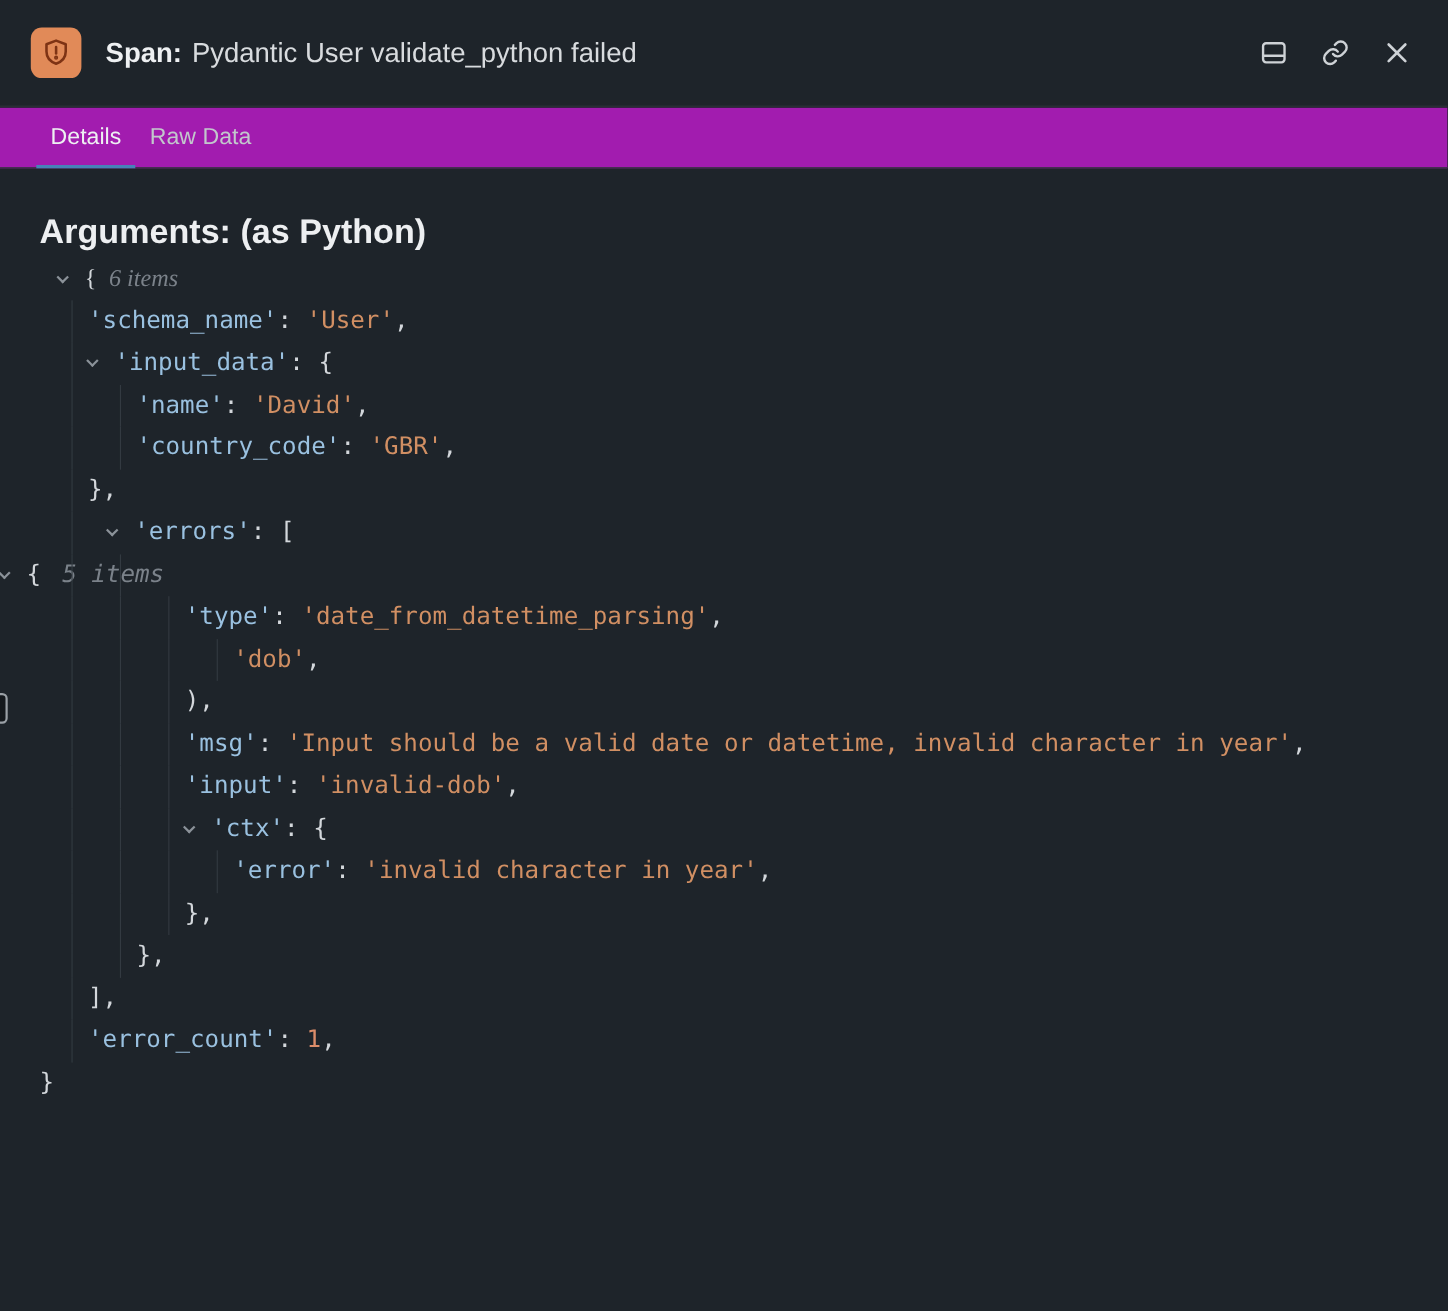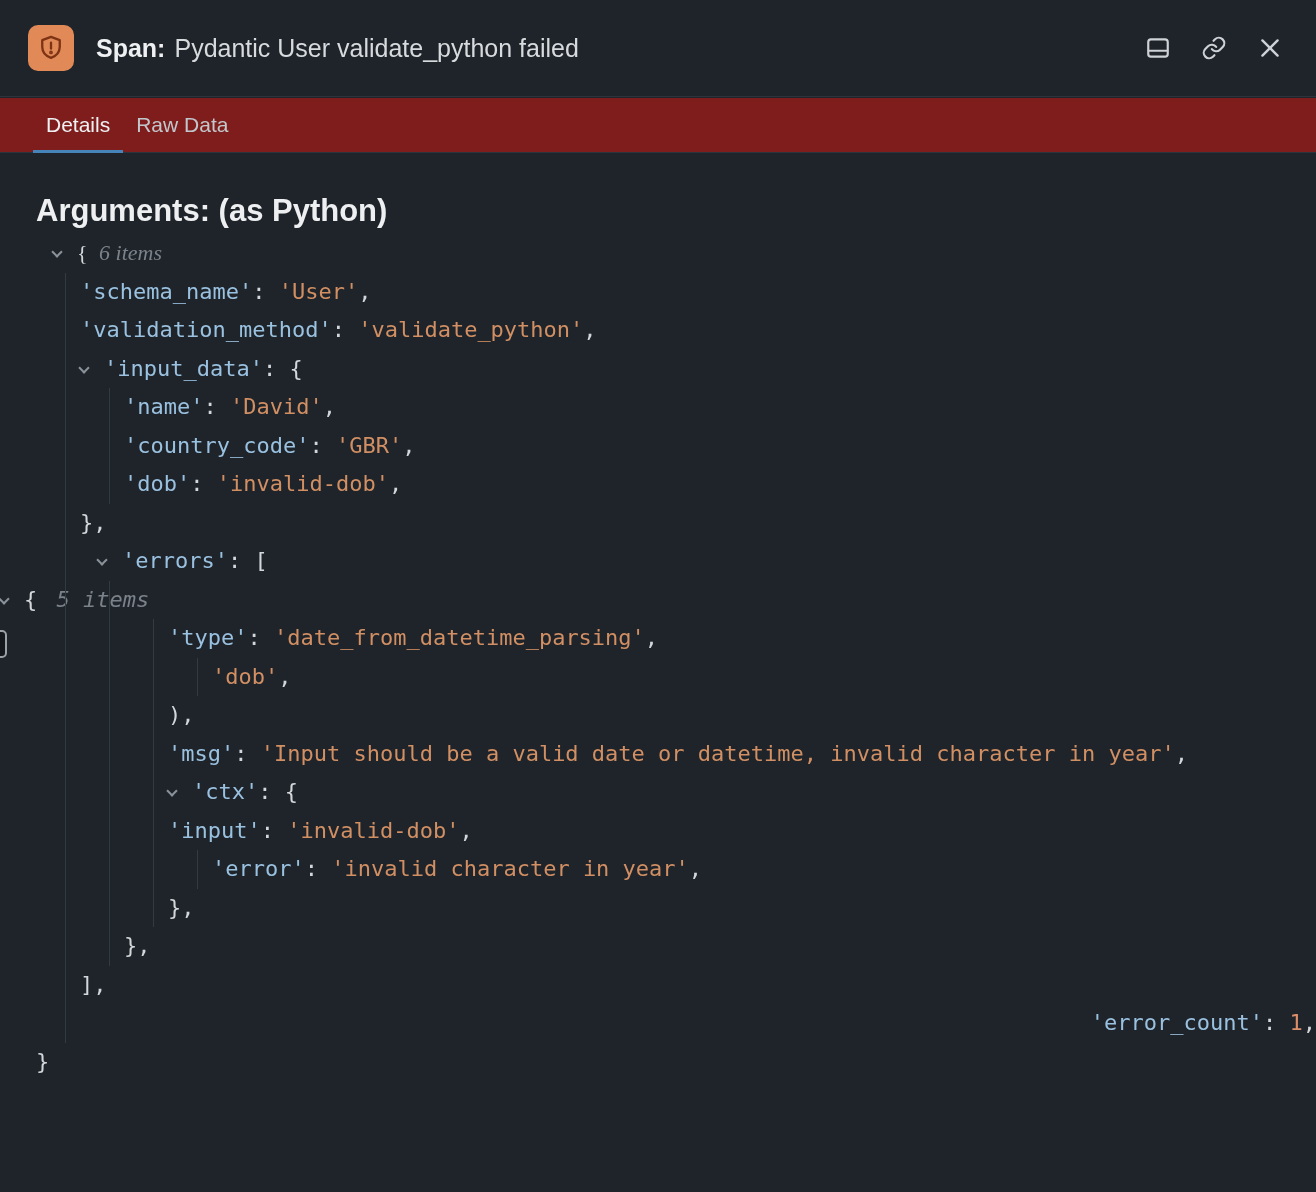--- a/index.html
+++ b/index.html
@@ -26,21 +26,21 @@
   .title b { color:#eef0f2; font-weight:700; margin-right:9px; }
   .header-icons { margin-left:auto; display:flex; align-items:center; gap:24px; }
   .hicon {
     width:32px; height:32px; display:flex; align-items:center; justify-content:center;
     background:none; border:none; cursor:pointer;
   }
   .hicon svg { stroke:#ced2d6; }
   
   .tabbar {
     position:absolute; top:98px; left:0; right:0; height:55px;
-    background:#7f1d1d;
+    background:#a21caf;
     border-bottom:1px solid #2e343b;
     display:flex; align-items:stretch; padding-left:33px;
   }
   .tab {
     display:flex; align-items:center; padding:0 13px;
     font-size:21px; color:#c2c7cc; position:relative; cursor:pointer;
     background:none; border:none; font-family:inherit;
   }
   .tab.active { color:#eef0f2; }
   .tab.active::after {
@@ -119,36 +119,34 @@
 <div class="tabbar">
   <button class="tab active">Details</button>
   <button class="tab">Raw Data</button>
 </div>
 
 <div class="content">
   <div class="heading">Arguments: (as Python)</div>
   <div class="tree">
       <div class="line" style="padding-left: 53px; font-family: Liberation Serif, serif;"><span class="arrow"><i class="chev"></i></span><span class="tk-punct">{</span><span class="tk-meta"> 6 items</span></div>
       <div class="line" style="padding-left: 80px;"><span class="guide" style="left: 65px;"></span><span class="tk-key">'schema_name'</span><span class="tk-punct">: </span><span class="tk-str">'User'</span><span class="tk-punct">,</span></div>
-      <div class="line" style="padding-left: 80px;"><span class="guide" style="left: 65px;"></span><span class="tk-key">'validation_method'</span><span class="tk-punct">: </span><span class="tk-str">'validate_python'</span><span class="tk-punct">,</span></div>
       <div class="line" style="padding-left: 80px;"><span class="guide" style="left: 65px;"></span><span class="arrow"><i class="chev"></i></span><span class="tk-key">'input_data'</span><span class="tk-punct">: {</span></div>
       <div class="line" style="padding-left: 124px;"><span class="guide" style="left: 65px;"></span><span class="guide" style="left: 109px;"></span><span class="tk-key">'name'</span><span class="tk-punct">: </span><span class="tk-str">'David'</span><span class="tk-punct">,</span></div>
       <div class="line" style="padding-left: 124px;"><span class="guide" style="left: 65px;"></span><span class="guide" style="left: 109px;"></span><span class="tk-key">'country_code'</span><span class="tk-punct">: </span><span class="tk-str">'GBR'</span><span class="tk-punct">,</span></div>
-      <div class="line" style="padding-left: 124px;"><span class="guide" style="left: 65px;"></span><span class="guide" style="left: 109px;"></span><span class="tk-key">'dob'</span><span class="tk-punct">: </span><span class="tk-str">'invalid-dob'</span><span class="tk-punct">,</span></div>
       <div class="line" style="padding-left: 80px;"><span class="guide" style="left: 65px;"></span><span class="tk-punct">},</span></div>
       <div class="line" style="padding-left: 98px;"><span class="guide" style="left: 65px;"></span><span class="arrow"><i class="chev"></i></span><span class="tk-key">'errors'</span><span class="tk-punct">: [</span></div>
       <div class="line" style=""><span class="guide" style="left: 65px;"></span><span class="guide" style="left: 109px;"></span><span class="arrow"><i class="chev"></i></span><span class="tk-punct">{</span><span class="tk-meta"> 5 items</span></div>
       <div class="line" style="padding-left: 168px;"><span class="guide" style="left: 65px;"></span><span class="guide" style="left: 109px;"></span><span class="guide" style="left: 153px;"></span><span class="tk-key">'type'</span><span class="tk-punct">: </span><span class="tk-str">'date_from_datetime_parsing'</span><span class="tk-punct">,</span></div>
       <div class="line" style="padding-left: 212px;"><span class="guide" style="left: 65px;"></span><span class="guide" style="left: 109px;"></span><span class="guide" style="left: 153px;"></span><span class="guide" style="left: 197px;"></span><span class="tk-str">'dob'</span><span class="tk-punct">,</span></div>
       <div class="line" style="padding-left: 168px;"><span class="guide" style="left: 65px;"></span><span class="guide" style="left: 109px;"></span><span class="guide" style="left: 153px;"></span><span class="tk-punct">),</span></div>
       <div class="line" style="padding-left: 168px;"><span class="guide" style="left: 65px;"></span><span class="guide" style="left: 109px;"></span><span class="guide" style="left: 153px;"></span><span class="tk-key">'msg'</span><span class="tk-punct">: </span><span class="tk-str">'Input should be a valid date or datetime, invalid character in year'</span><span class="tk-punct">,</span></div>
+      <div class="line" style="padding-left: 168px;"><span class="guide" style="left: 65px;"></span><span class="guide" style="left: 109px;"></span><span class="guide" style="left: 153px;"></span><span class="tk-key">'input'</span><span class="tk-punct">: </span><span class="tk-str">'invalid-dob'</span><span class="tk-punct">,</span></div>
       <div class="line" style="padding-left: 168px;"><span class="guide" style="left: 65px;"></span><span class="guide" style="left: 109px;"></span><span class="guide" style="left: 153px;"></span><span class="arrow"><i class="chev"></i></span><span class="tk-key">'ctx'</span><span class="tk-punct">: {</span></div>
-      <div class="line" style="padding-left: 168px;"><span class="guide" style="left: 65px;"></span><span class="guide" style="left: 109px;"></span><span class="guide" style="left: 153px;"></span><span class="tk-key">'input'</span><span class="tk-punct">: </span><span class="tk-str">'invalid-dob'</span><span class="tk-punct">,</span></div>
       <div class="line" style="padding-left: 212px;"><span class="guide" style="left: 65px;"></span><span class="guide" style="left: 109px;"></span><span class="guide" style="left: 153px;"></span><span class="guide" style="left: 197px;"></span><span class="tk-key">'error'</span><span class="tk-punct">: </span><span class="tk-str">'invalid character in year'</span><span class="tk-punct">,</span></div>
       <div class="line" style="padding-left: 168px;"><span class="guide" style="left: 65px;"></span><span class="guide" style="left: 109px;"></span><span class="guide" style="left: 153px;"></span><span class="tk-punct">},</span></div>
       <div class="line" style="padding-left: 124px;"><span class="guide" style="left: 65px;"></span><span class="guide" style="left: 109px;"></span><span class="tk-punct">},</span></div>
       <div class="line" style="padding-left: 80px;"><span class="guide" style="left: 65px;"></span><span class="tk-punct">],</span></div>
-      <div class="line" style="padding-left: 80px; text-align: right;"><span class="guide" style="left: 65px;"></span><span class="tk-key">'error_count'</span><span class="tk-punct">: </span><span class="tk-num">1</span><span class="tk-punct">,</span></div>
+      <div class="line" style="padding-left: 80px;"><span class="guide" style="left: 65px;"></span><span class="tk-key">'error_count'</span><span class="tk-punct">: </span><span class="tk-num">1</span><span class="tk-punct">,</span></div>
       <div class="line" style="padding-left: 36px;"><span class="tk-punct">}</span></div>
     </div>
 </div>
 
 <div class="panel-handle"></div>
 
 </body></html>

